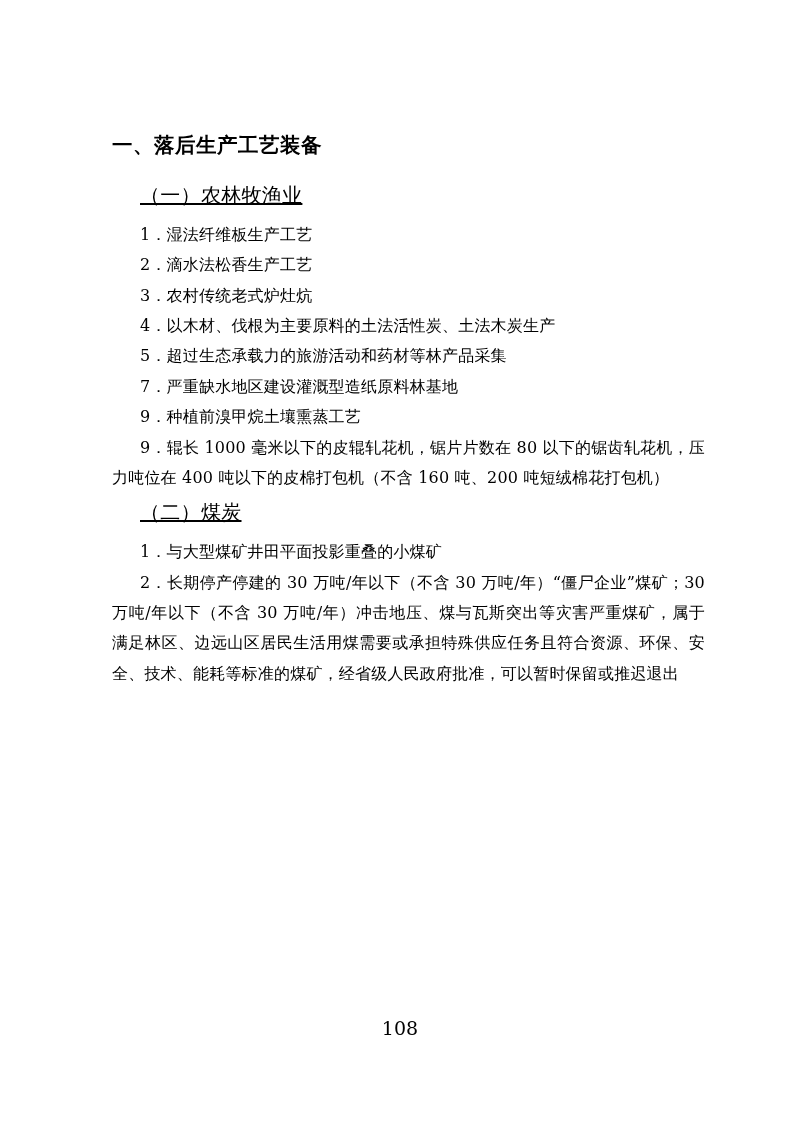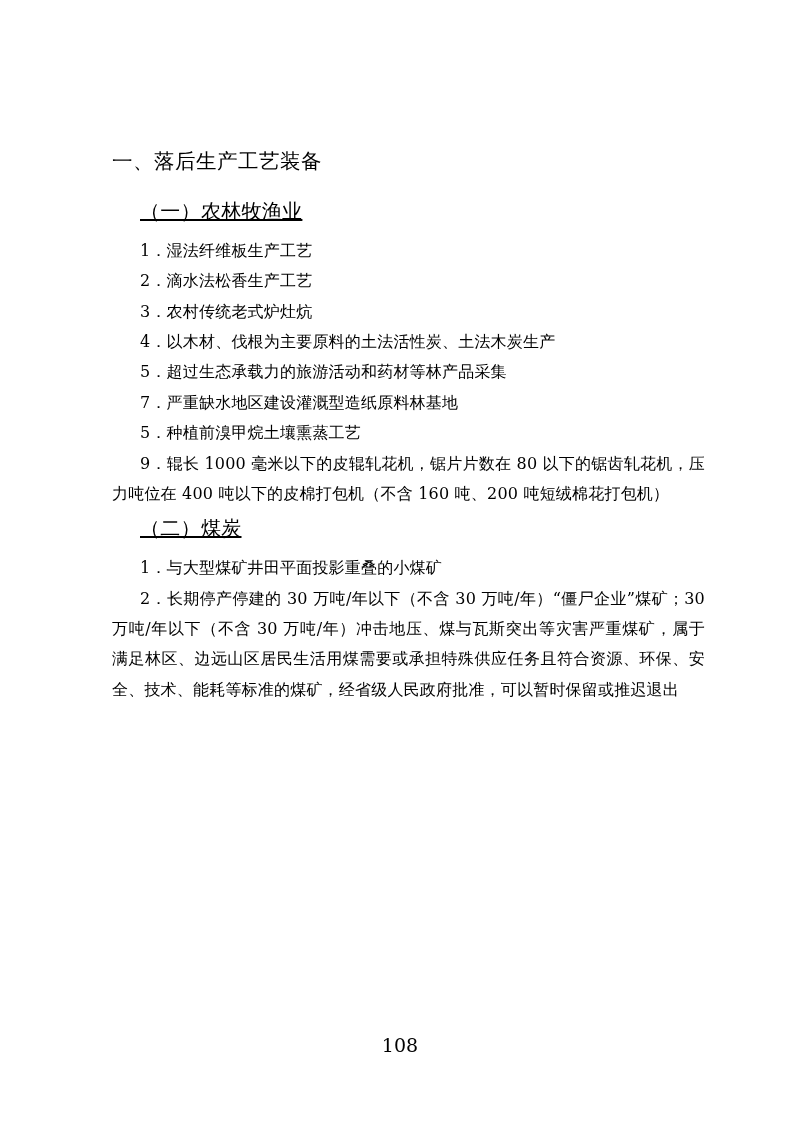--- a/index.html
+++ b/index.html
@@ -17,23 +17,23 @@
   }
   .page {
     position: relative;
     width: 800px;
     height: 1131px;
     box-sizing: border-box;
     padding: 130px 95px 0 112px;
   }
   .doc-heading {
     font-size: 20.5px;
-    font-weight: normal;
+    font-weight: bold;
     letter-spacing: 0.5px;
-    margin: 16px 0 14px 0;
+    margin: 0 0 14px 0;
     text-indent: 0;
     line-height: 1.55;
   }
   .sub-heading {
     font-size: 20px;
     margin: 0 0 6px 0;
     text-indent: 28px;
     line-height: 1.9;
     letter-spacing: 0.3px;
     text-decoration: underline;
@@ -47,42 +47,42 @@
     text-align: justify;
     text-justify: inter-ideograph;
   }
   .item.wrap {
     text-indent: 28px;
   }
   .page-number {
     position: absolute;
     left: 0;
     right: 0;
-    bottom: 75px;
+    bottom: 92px;
     text-align: center;
     font-size: 19px;
     font-family: "DejaVu Serif", "Liberation Serif", serif;
   }
 </style>
 </head>
 <body>
 
 <div class="page">
 
   <p class="doc-heading">一、落后生产工艺装备</p>
 
   <p class="sub-heading">（一）农林牧渔业</p>
 
   <p class="item">1．湿法纤维板生产工艺</p>
   <p class="item">2．滴水法松香生产工艺</p>
   <p class="item">3．农村传统老式炉灶炕</p>
   <p class="item">4．以木材、伐根为主要原料的土法活性炭、土法木炭生产</p>
   <p class="item">5．超过生态承载力的旅游活动和药材等林产品采集</p>
   <p class="item">7．严重缺水地区建设灌溉型造纸原料林基地</p>
-  <p class="item">5．种植前溴甲烷土壤熏蒸工艺</p>
+  <p class="item">9．种植前溴甲烷土壤熏蒸工艺</p>
   <p class="item wrap">9．辊长 1000 毫米以下的皮辊轧花机，锯片片数在 80 以下的锯齿轧花机，压力吨位在 400 吨以下的皮棉打包机（不含 160 吨、200 吨短绒棉花打包机）</p>
 
   <p class="sub-heading">（二）煤炭</p>
 
   <p class="item">1．与大型煤矿井田平面投影重叠的小煤矿</p>
   <p class="item wrap">2．长期停产停建的 30 万吨/年以下（不含 30 万吨/年）“僵尸企业”煤矿；30 万吨/年以下（不含 30 万吨/年）冲击地压、煤与瓦斯突出等灾害严重煤矿，属于满足林区、边远山区居民生活用煤需要或承担特殊供应任务且符合资源、环保、安全、技术、能耗等标准的煤矿，经省级人民政府批准，可以暂时保留或推迟退出</p>
 
   <div class="page-number">108</div>
 </div>
 

